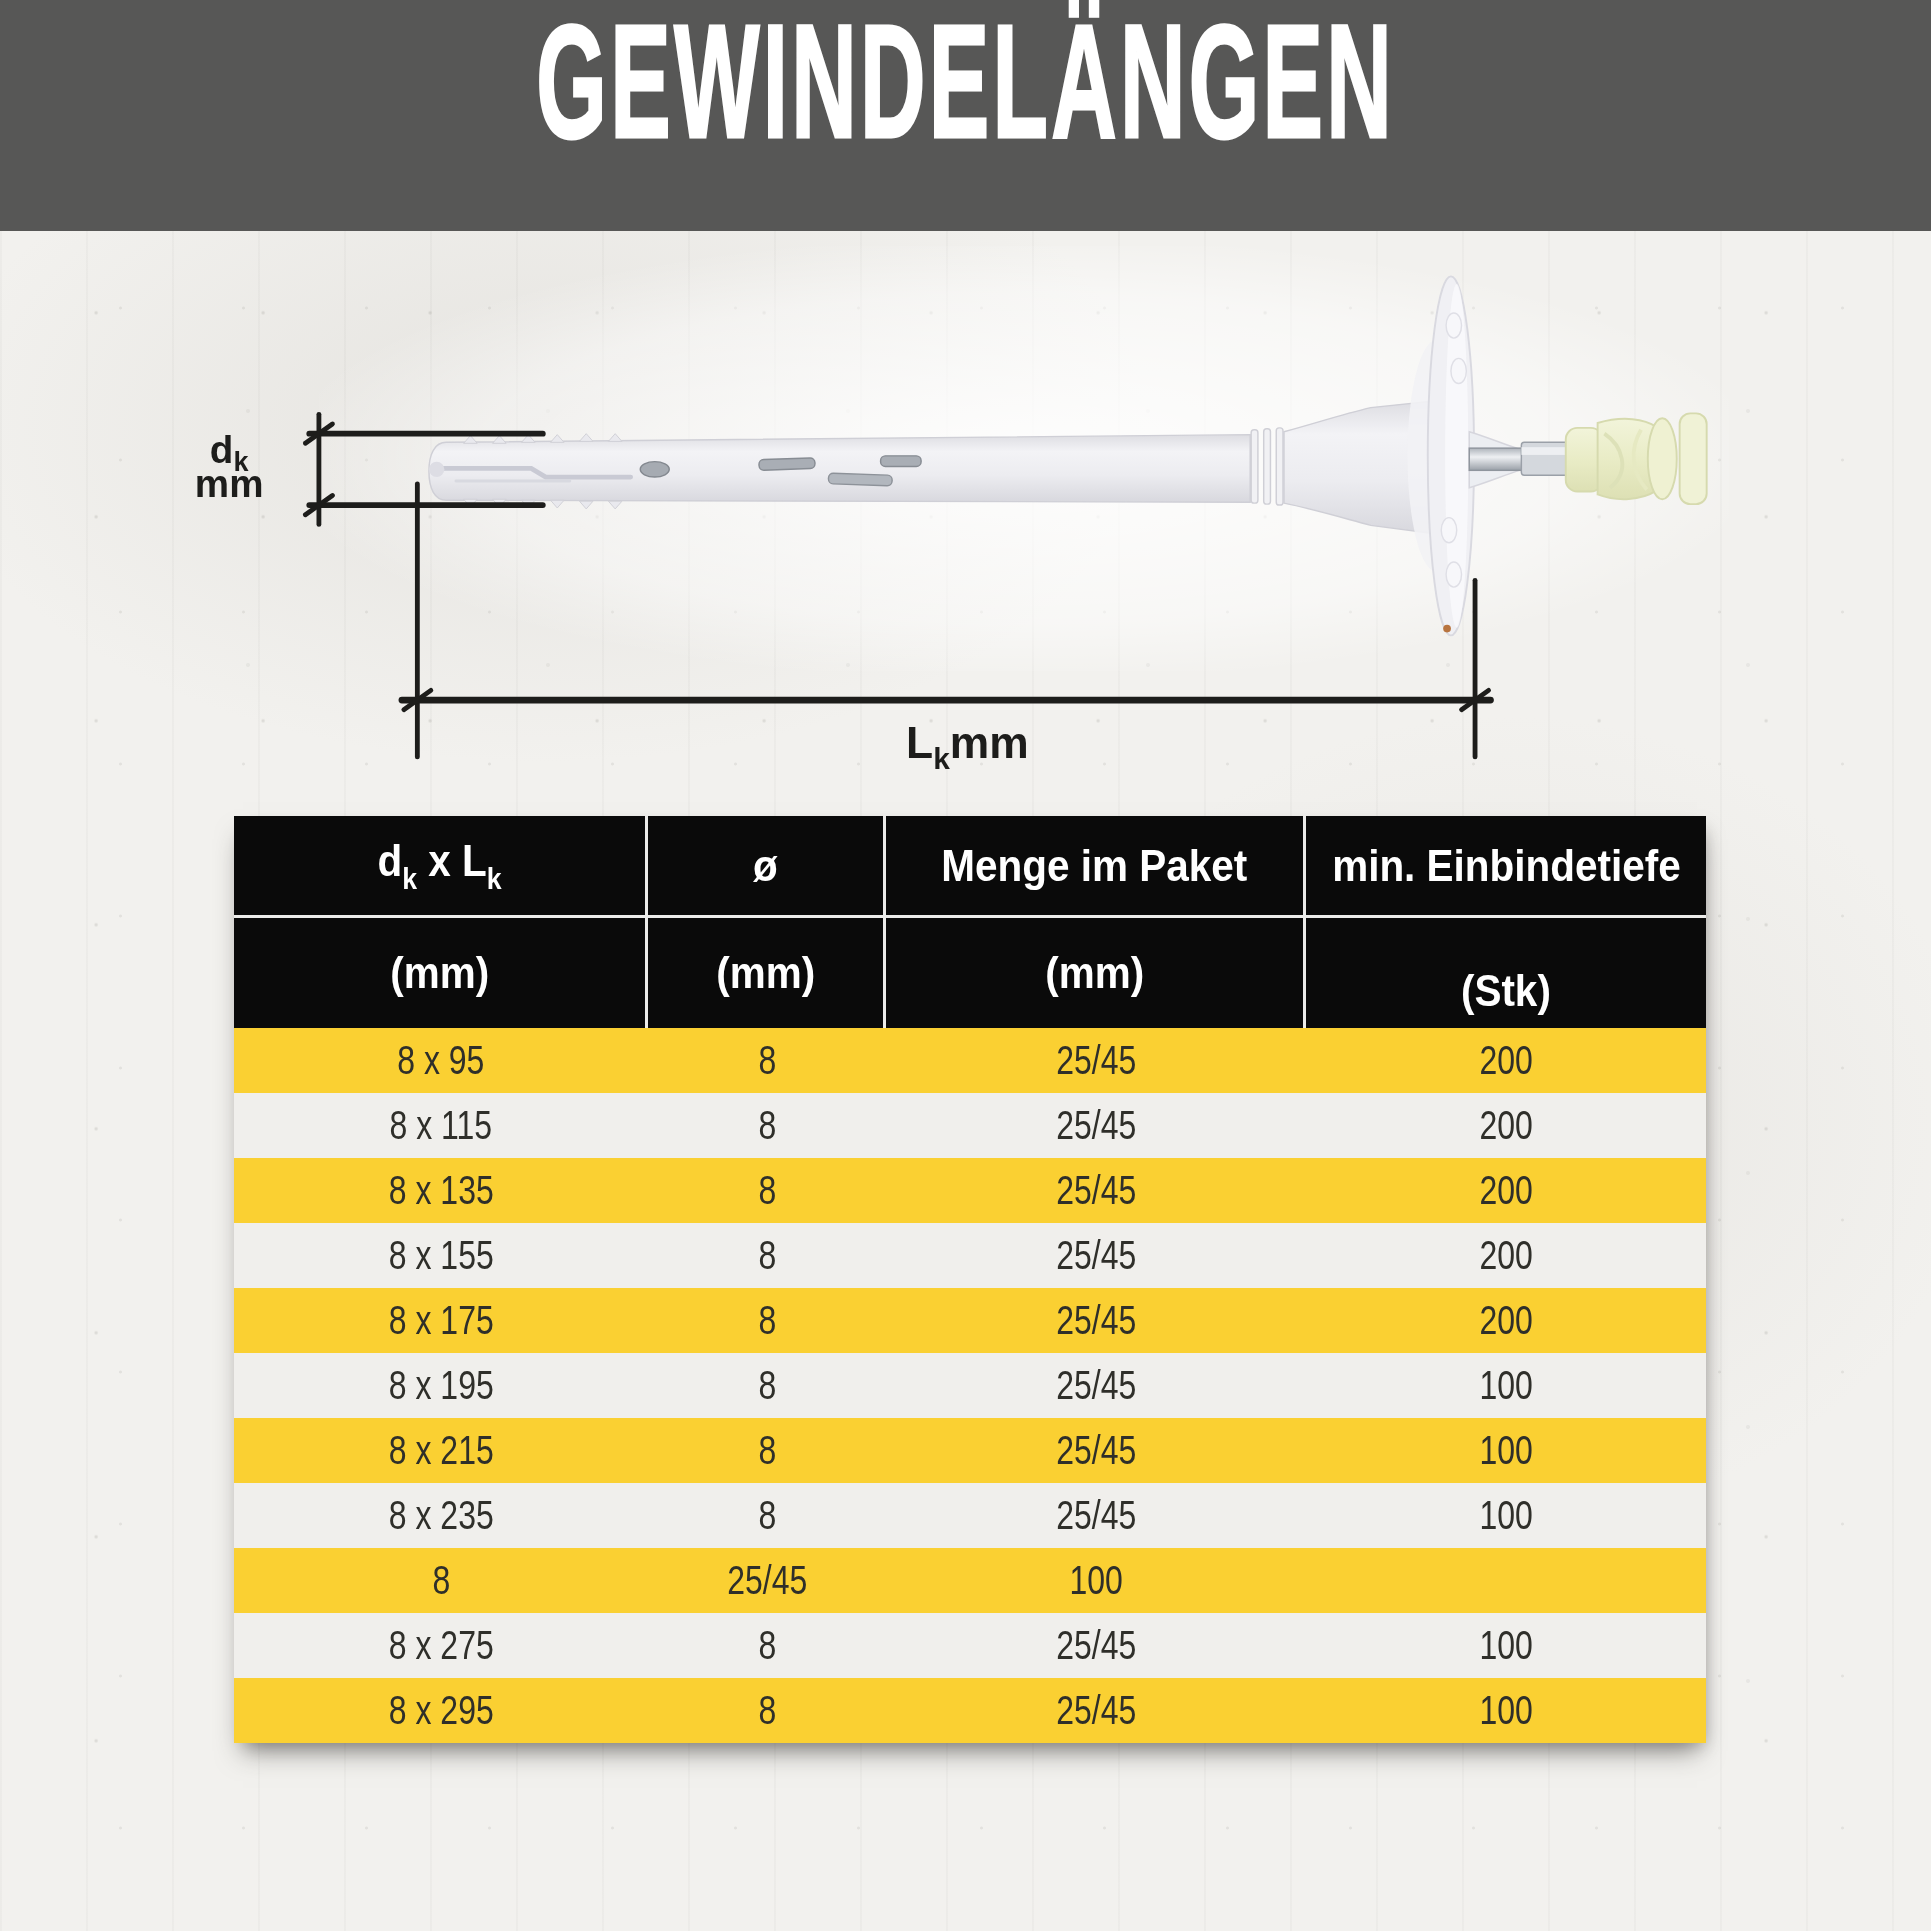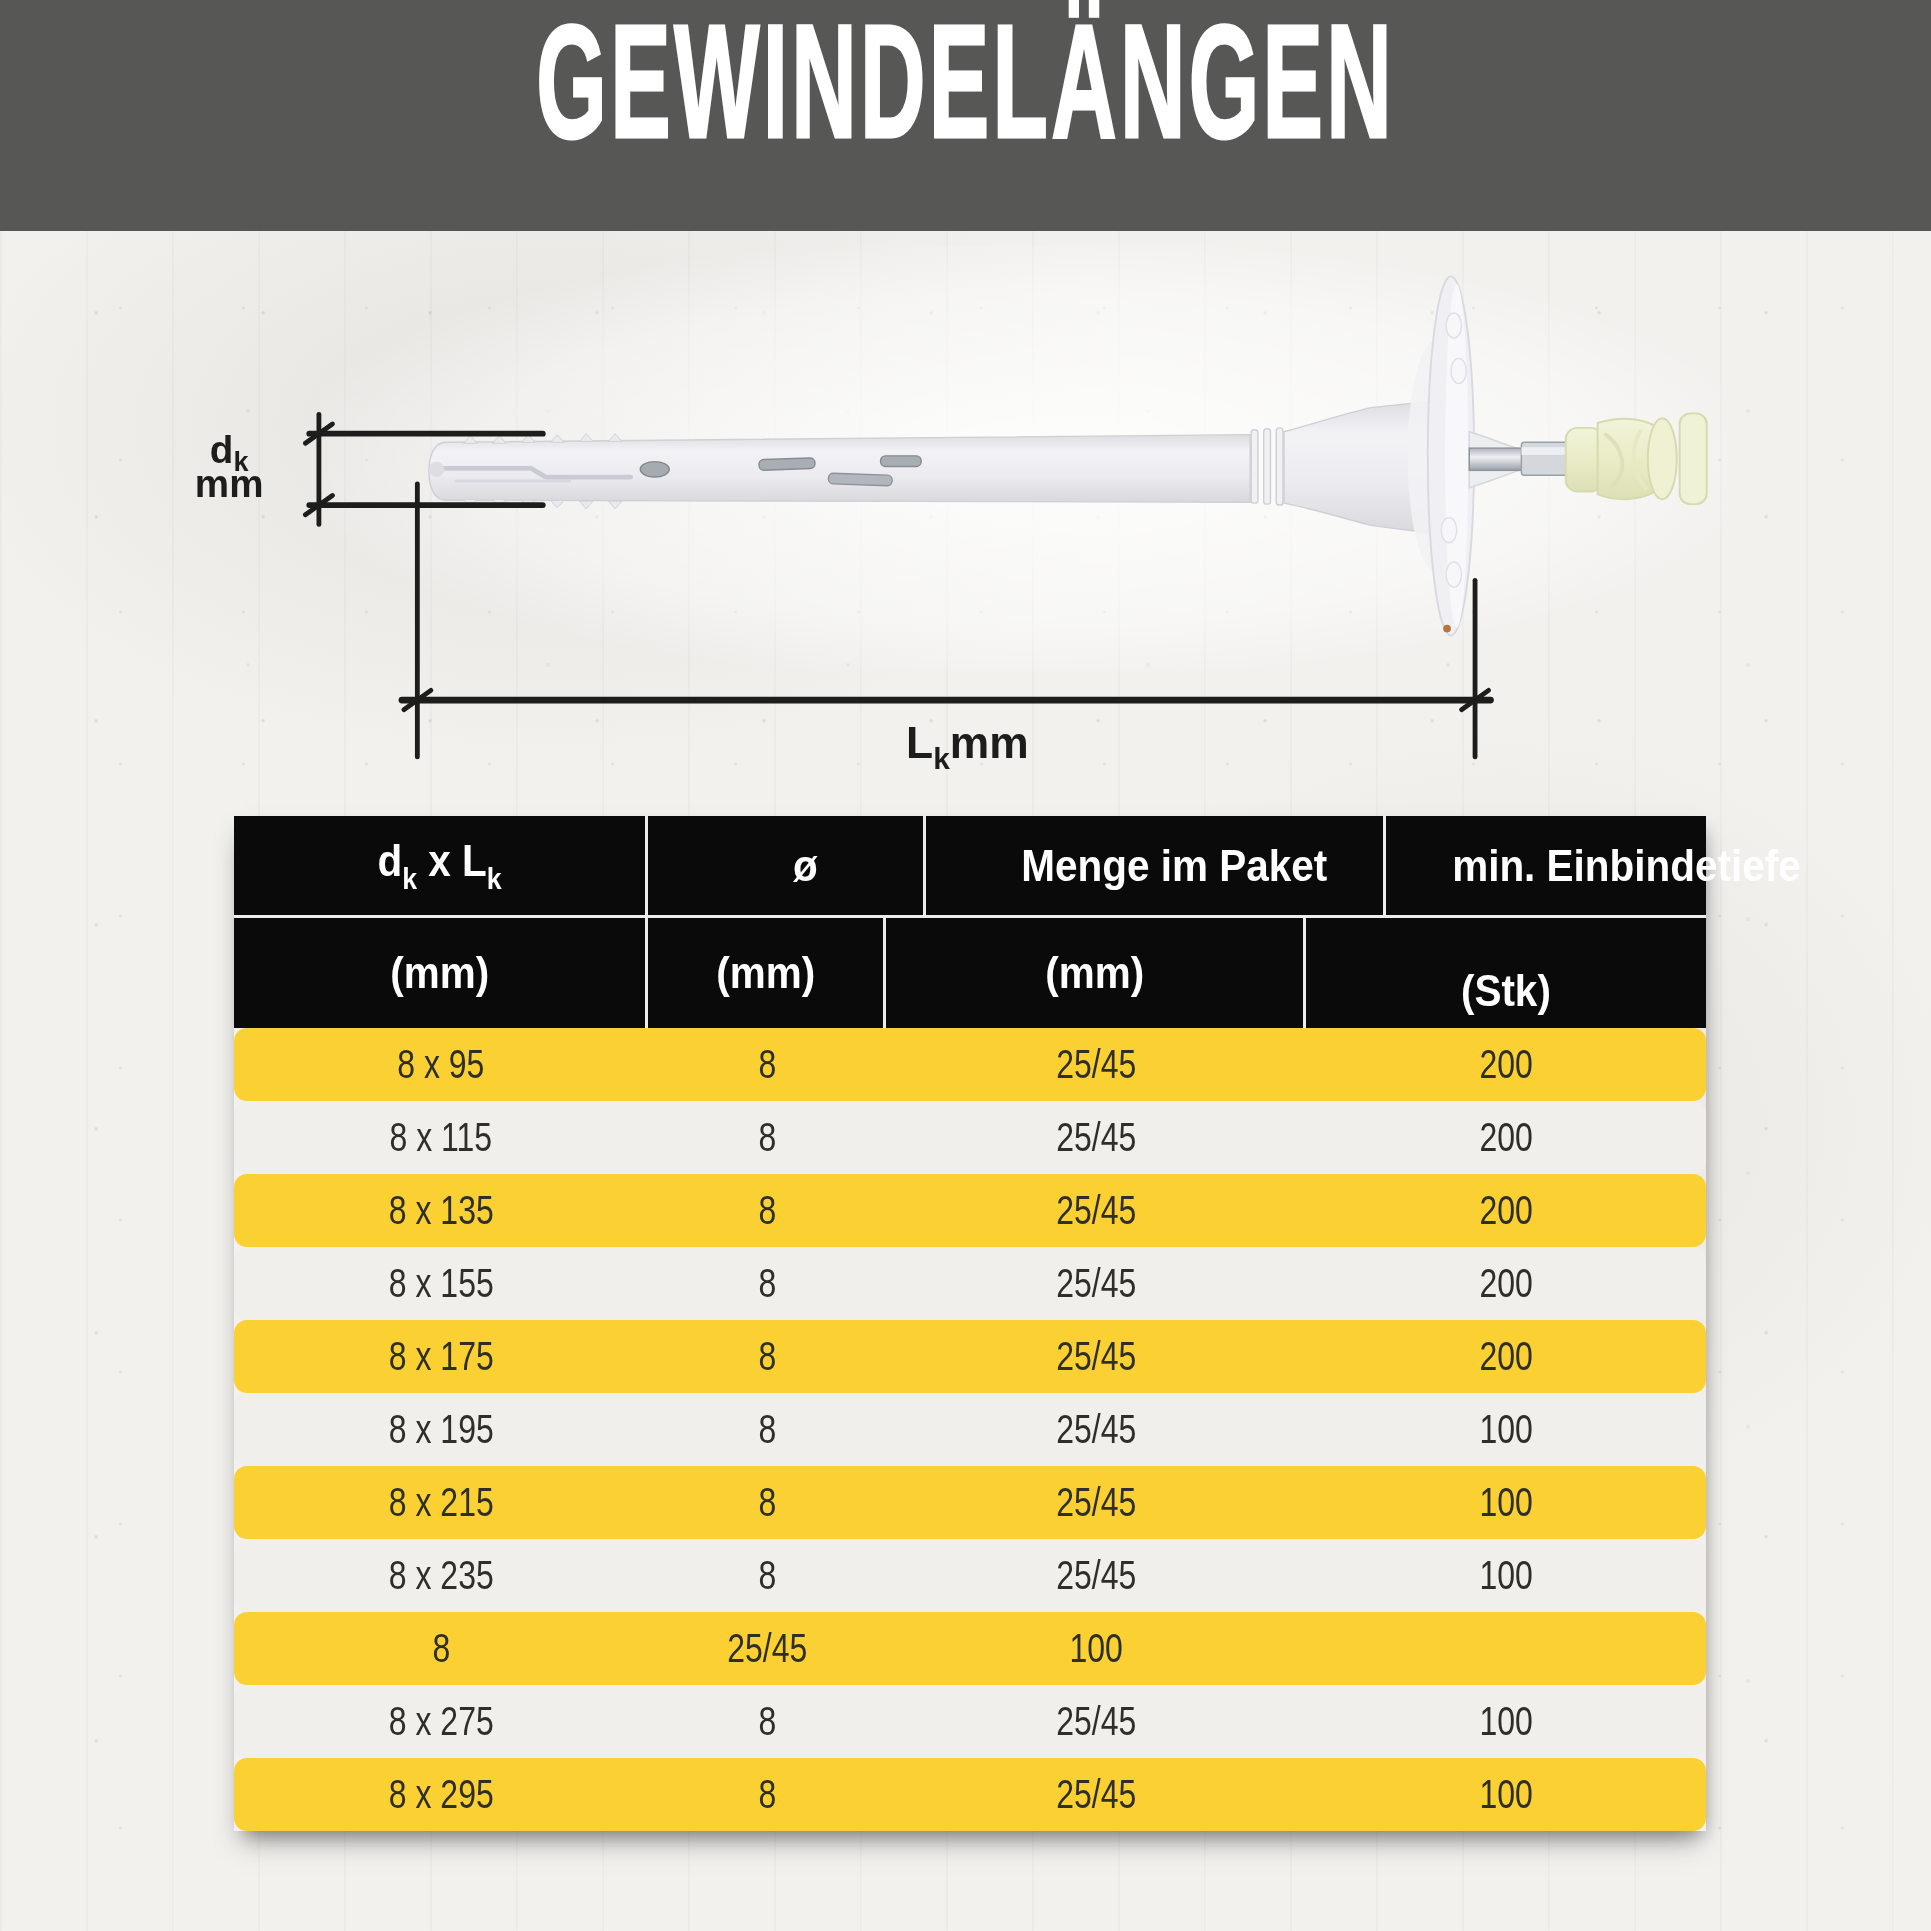--- a/index.html
+++ b/index.html
@@ -34,31 +34,31 @@
     pointer-events:none;
   }
   .stage{position:absolute;left:0;top:231px;width:1931px;height:580px;}
   
   .spec-table{
     position:absolute;left:234px;top:816px;width:1472px;
     box-shadow:0 15.4px 25px -7.7px rgba(50,48,44,.5), 5.8px 7.7px 15.4px -5.8px rgba(50,48,44,.28);
   }
   .header-black{background:#0a0a0a;}
   .thead,.tunits,.tr{display:grid;grid-template-columns:414px 238px 420px 400px;}
-  .thead{height:99px;border-bottom:3.9px solid #ececea;gap:40px;}
+  .thead{height:99px;border-bottom:3.9px solid #ececea;}
   .tunits{height:110px;}
   .th,.td-u{display:flex;align-items:center;justify-content:center;color:#ffffff;
     font-weight:700;font-size:44px;}
   .thead .th{border-right:3.9px solid #ececea;}
   .thead .th:last-child{border-right:none;}
   .tunits .td-u{border-right:3.9px solid #ececea;}
   .tunits .td-u:last-child{border-right:none;margin-top:36px;}
   .th .squeeze,.td-u .squeeze{display:inline-block;transform:scaleX(.92);transform-origin:center;white-space:nowrap;}
   .sub{font-size:29px;vertical-align:-12.6px;font-weight:700;}
-  .tr{height:73px;border-radius:13px;}
+  .tr{height:65px;}
   .row-yellow{background:#fad032;}
   .row-white{background:#f0efec;text-align:center;}
   .td{display:flex;align-items:center;justify-content:center;
     font-size:41px;color:#2f2f2a;font-stretch:condensed;}
   .td span{display:inline-block;transform:scaleX(.78);transform-origin:center;white-space:nowrap;}
 </style>
 </head>
 <body>
 
 <div class="banner">

